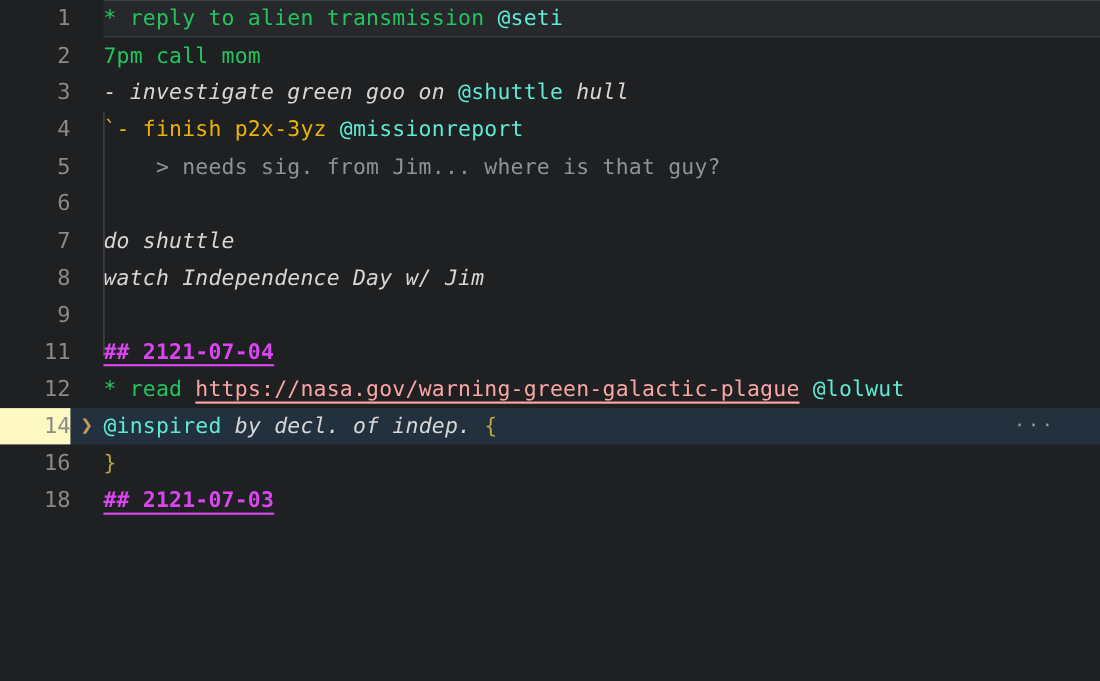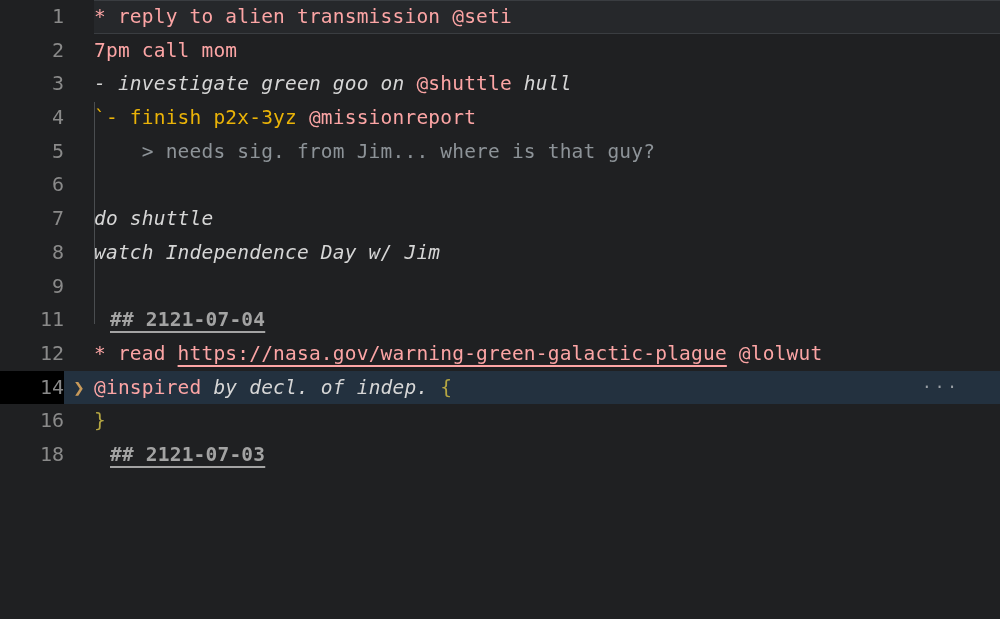--- a/index.html
+++ b/index.html
@@ -77,37 +77,37 @@
     border-bottom: 1px solid #3a3d41;
     pointer-events: none;
     z-index: 0;
   }
   .row.current .content > span { position: relative; z-index: 1; }
 
   
   .row.folded {
     background: #23313f;
   }
-  .row.folded .gutter { background: #000000; }
+  .row.folded .gutter { background: #fef9c3; }
 
   
   .guide {
     position: absolute;
     left: 94px;
     width: 1px;
     background: #4a4d50;
     z-index: 2;
     pointer-events: none;
   }
-  .t-salmon  { color: #fca5a5; }
-  .t-tag     { color: #fca5a5; text-align: center; }
+  .t-salmon  { color: #22c55e; }
+  .t-tag     { color: #5eead4; text-align: center; }
   .t-plain   { color: #d6d6d6; font-style: italic; }
   .t-yellow  { color: #eab308; }
   .t-dim     { color: #8d9398; }
-  .t-heading { color: #a3a3a3; font-weight: bold; text-decoration: underline; text-underline-offset: 5px; text-decoration-thickness: 2px; margin-left: 16px; }
+  .t-heading { color: #d946ef; font-weight: bold; text-decoration: underline; text-underline-offset: 5px; text-decoration-thickness: 2px; }
   .t-url     { color: #fca5a5; text-decoration: underline; text-underline-offset: 5px; text-decoration-thickness: 1.5px; }
   .t-brace   { color: #b5a642; }
 
   .ellipsis {
     position: absolute;
     right: 40px;
     top: 50%;
     transform: translateY(-50%);
     color: #9aa0a6;
     font-size: 16px;

